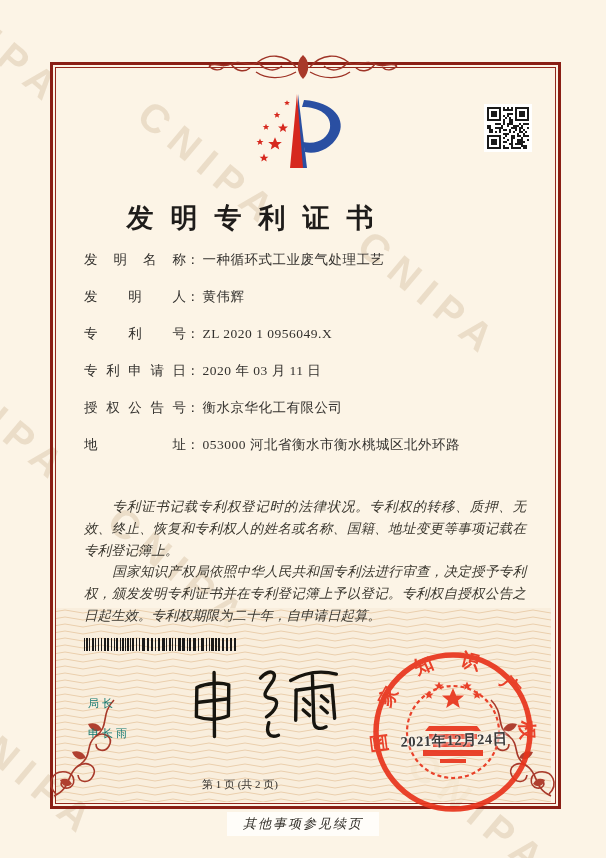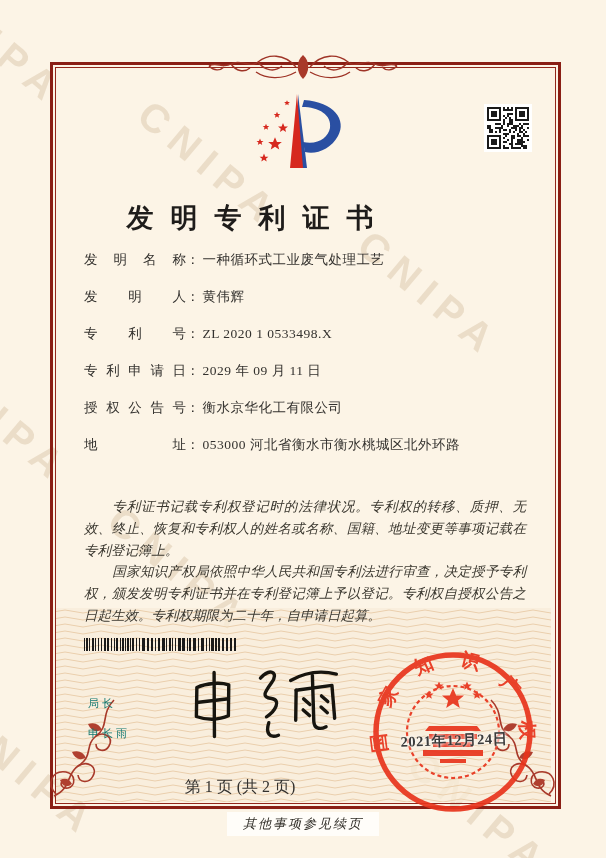--- a/index.html
+++ b/index.html
@@ -50,21 +50,21 @@
           font-family:"Liberation Sans","DejaVu Sans",sans-serif;
           font-size:11px;color:#0f766e;letter-spacing:3px;line-height:30px;}
   .signature{position:absolute;left:178px;top:660px;z-index:3;transform:rotate(-3deg);}
 
   .seal{position:absolute;left:368px;top:647px;z-index:4;}
   .seal-date{position:absolute;left:366px;top:731px;width:176px;text-align:center;
              font-size:14.5px;font-weight:bold;color:#3b3b3b;letter-spacing:.5px;
              text-shadow:0 0 3px #fff,0 0 4px #fff;transform:rotate(-2deg);z-index:5;}
 
   .page-ind{position:absolute;left:0;top:777px;width:480px;text-align:center;
-            font-size:16px;color:#33312e;z-index:3;}
+            font-size:11px;color:#33312e;z-index:3;}
   .cont-note{position:absolute;left:50%;top:812px;transform:translateX(-50%);
              background:#fffdf9;padding:3px 16px;font-size:13px;font-style:italic;
              color:#33302a;letter-spacing:2px;z-index:3;white-space:nowrap;text-align:right;}
 </style>
 </head>
 <body>
 
 <div class="paper">
 
   <span class="wm" style="left:-58px;top:-30px">CNIPA</span>
@@ -288,24 +288,24 @@
   <div class="title">发明专利证书</div>
 
   <div class="fields">
     <div class="frow">
       <span class="flabel">发明名称</span><span>：</span><span class="fvalue">一种循环式工业废气处理工艺</span>
     </div>
     <div class="frow">
       <span class="flabel">发明人</span><span>：</span><span class="fvalue">黄伟辉</span>
     </div>
     <div class="frow">
-      <span class="flabel">专利号</span><span>：</span><span class="fvalue">ZL 2020 1 0533498.X</span>
-    </div>
-    <div class="frow">
-      <span class="flabel">专利申请日</span><span>：</span><span class="fvalue">2029 年 09 月 11 日</span>
+      <span class="flabel">专利号</span><span>：</span><span class="fvalue">ZL 2020 1 0956049.X</span>
+    </div>
+    <div class="frow">
+      <span class="flabel">专利申请日</span><span>：</span><span class="fvalue">2020 年 03 月 11 日</span>
     </div>
     <div class="frow">
       <span class="flabel">授权公告号</span><span>：</span><span class="fvalue">衡水京华化工有限公司</span>
     </div>
     <div class="frow">
       <span class="flabel">地址</span><span>：</span><span class="fvalue">053000 河北省衡水市衡水桃城区北外环路</span>
     </div>
   </div>
 
 

